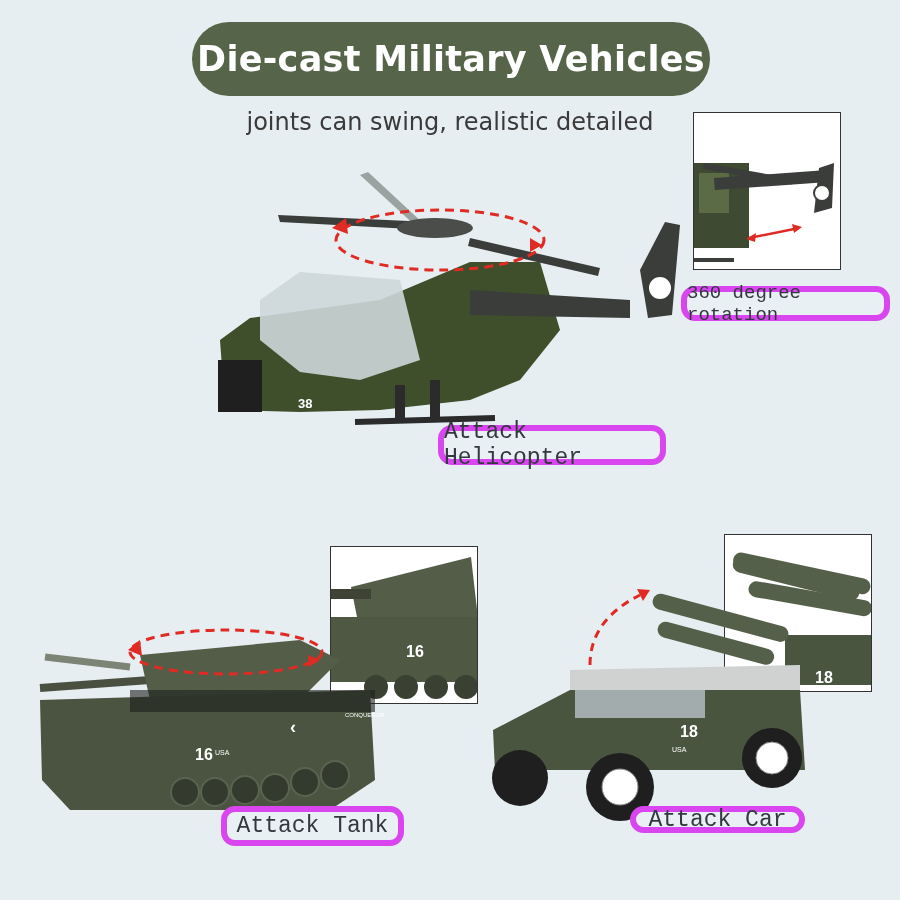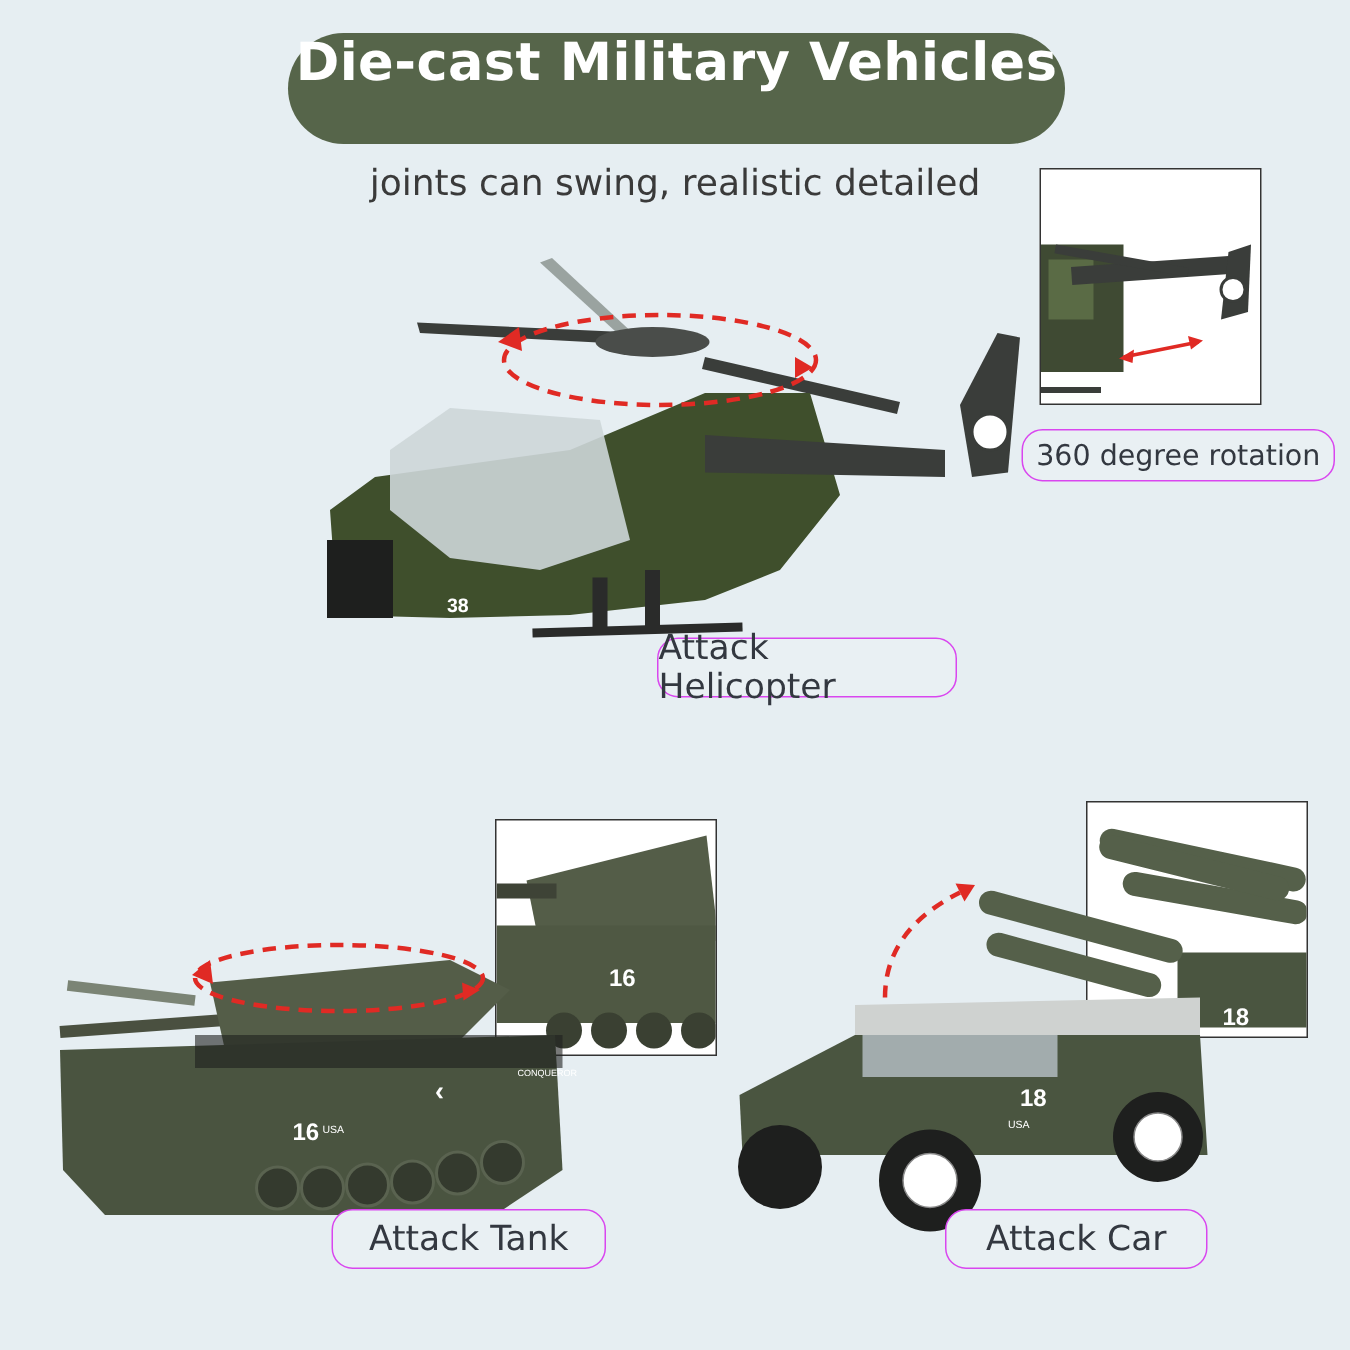--- a/index.html
+++ b/index.html
@@ -1,20 +1,20 @@
 <!DOCTYPE html>
 <html><head>
 <meta charset="utf-8">
 <style>
   html,body{margin:0;padding:0;}
   body{width:900px;height:900px;background:#e6eef2;position:relative;overflow:hidden;font-family:"DejaVu Sans","Liberation Sans",sans-serif;}
-  .title-pill{position:absolute;left:192px;top:22px;width:518px;height:74px;background:#56654a;border-radius:37px;display:flex;align-items:flex-start;justify-content:center;}
+  .title-pill{position:absolute;left:192px;top:22px;width:518px;height:74px;background:#56654a;border-radius:37px;display:flex;align-items:center;justify-content:center;}
   .title-pill span{color:#ffffff;font-size:35px;font-weight:600;letter-spacing:0.3px;}
   .subtitle{position:absolute;left:0;width:900px;top:108px;text-align:center;font-size:24px;color:#3a3a3a;}
-  .label{position:absolute;border:1px solid #d946ef;border-radius:14px;background:#e9f0f3;color:#333840;display:flex;align-items:center;justify-content:center;box-sizing:border-box;}
+  .label{position:absolute;border:6px solid #d946ef;border-radius:14px;background:#e9f0f3;color:#333840;display:flex;align-items:center;justify-content:center;box-sizing:border-box;font-family:Liberation Mono, monospace;}
   .inset{position:absolute;background:#ffffff;border:1.5px solid #333;box-sizing:border-box;overflow:hidden;}
   svg{position:absolute;overflow:visible;}
 </style>
 </head>
 <body>
 
 <div class="title-pill">
   <span>Die-cast Military Vehicles</span>
 </div>
 <div class="subtitle">joints can swing, realistic detailed</div>
@@ -54,21 +54,21 @@
 
   <line x1="355" y1="422" x2="495" y2="418" stroke="#2a2b2a" stroke-width="6"></line>
   <rect x="395" y="385" width="10" height="35" fill="#2a2b2a"></rect>
   <rect x="430" y="380" width="10" height="38" fill="#2a2b2a"></rect>
   <text x="298" y="408" font-size="13" font-weight="bold" fill="#fff" font-family="Liberation Sans, sans-serif">38</text>
 
   <ellipse cx="440" cy="240" rx="104" ry="30" fill="none" stroke="#e02a24" stroke-width="3" stroke-dasharray="9 6"></ellipse>
   <polygon points="332,228 346,218 348,234" fill="#e02a24"></polygon>
   <polygon points="542,245 530,238 530,252" fill="#e02a24"></polygon>
 </svg>
-<div class="label" style="left:438px;top:425px;width:200px;height:40px;font-size:23px;">
+<div class="label" style="left:438px;top:425px;width:228px;height:40px;font-size:23px;">
   <span>Attack Helicopter</span>
 </div>
 
 <div class="inset" style="left:330px;top:546px;width:148px;height:158px;">
   <svg width="148" height="158">
     <polygon points="20,40 140,10 148,80 30,90" fill="#545d48"></polygon>
     <rect x="0" y="42" width="40" height="10" fill="#3e4336"></rect>
     <rect x="0" y="70" width="148" height="65" fill="#4f5843"></rect>
     <text x="75" y="110" font-size="16" font-weight="bold" fill="#fff" font-family="Liberation Sans, sans-serif">16</text>
     <g fill="#3a4032">
@@ -135,15 +135,15 @@
   <g fill="#fff" stroke="#888" stroke-width="1">
     <circle cx="620" cy="787" r="18"></circle>
       <circle cx="772" cy="758" r="16"></circle>
   </g>
   <text x="680" y="737" font-size="16" font-weight="bold" fill="#fff" font-family="Liberation Sans, sans-serif">18</text>
   <text x="672" y="752" font-size="7" fill="#fff" font-family="Liberation Sans, sans-serif">USA</text>
 
   <path d="M590,665 Q590,620 640,595" fill="none" stroke="#e02a24" stroke-width="3" stroke-dasharray="8 6"></path>
   <polygon points="650,590 637,589 643,601" fill="#e02a24"></polygon>
 </svg>
-<div class="label" style="left:630px;top:806px;width:175px;height:40px;font-size:23px;">
+<div class="label" style="left:630px;top:806px;width:175px;height:27px;font-size:23px;">
   <span>Attack Car</span>
 </div>
 
 </body></html>

